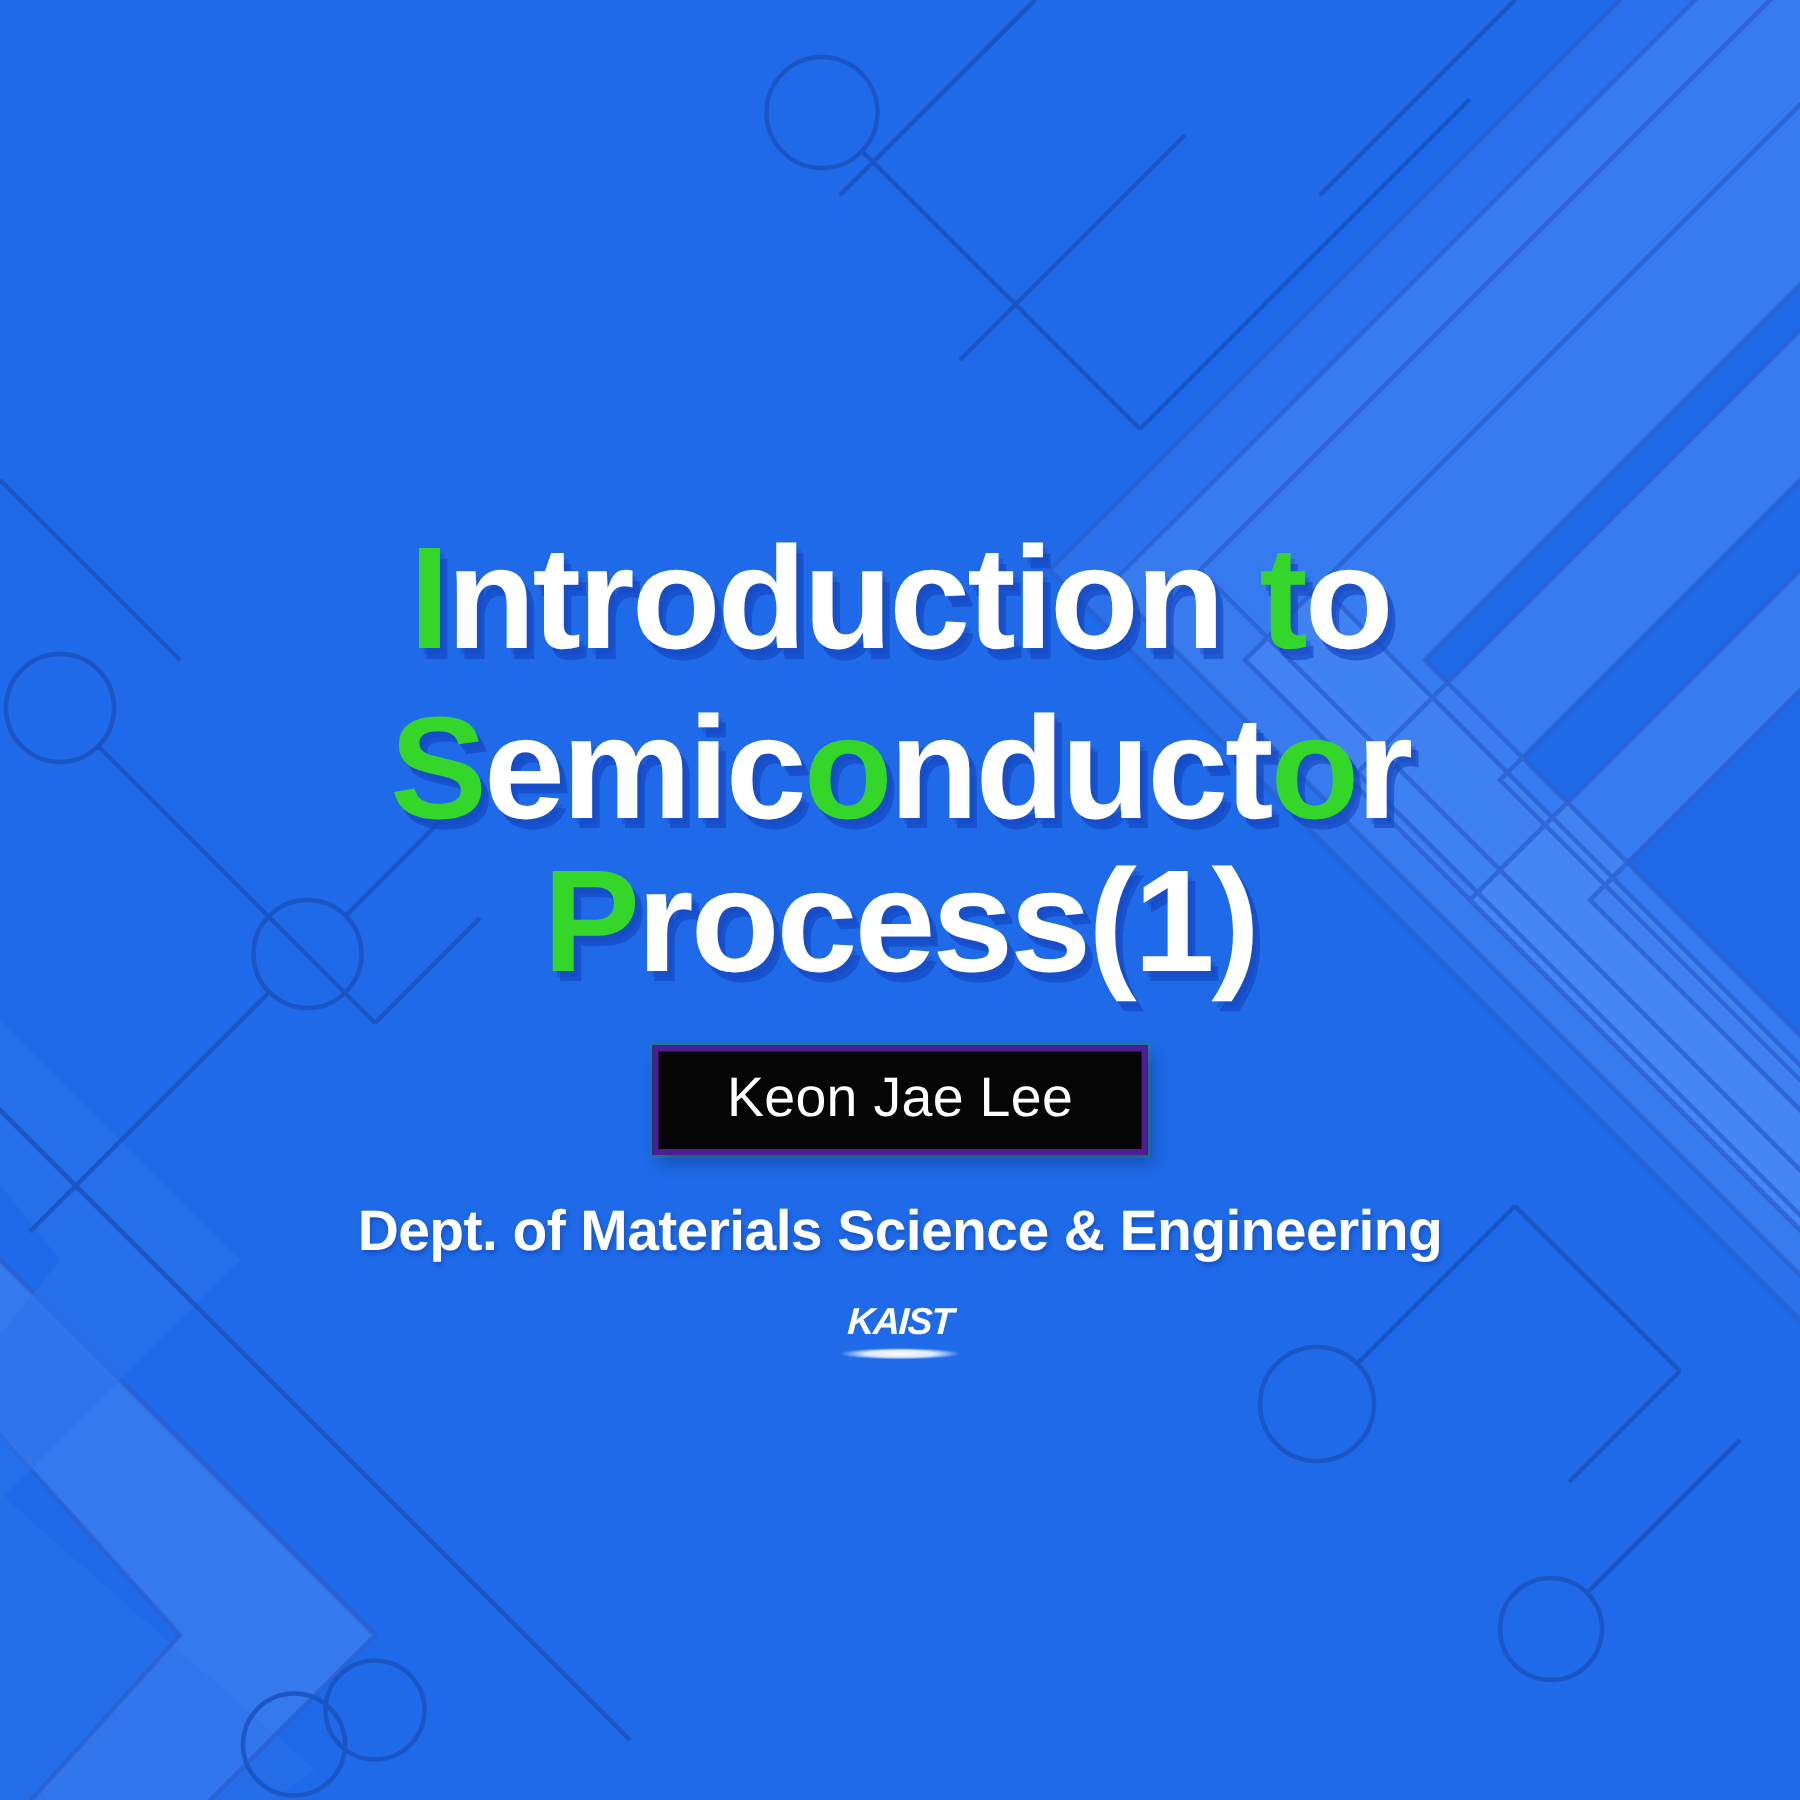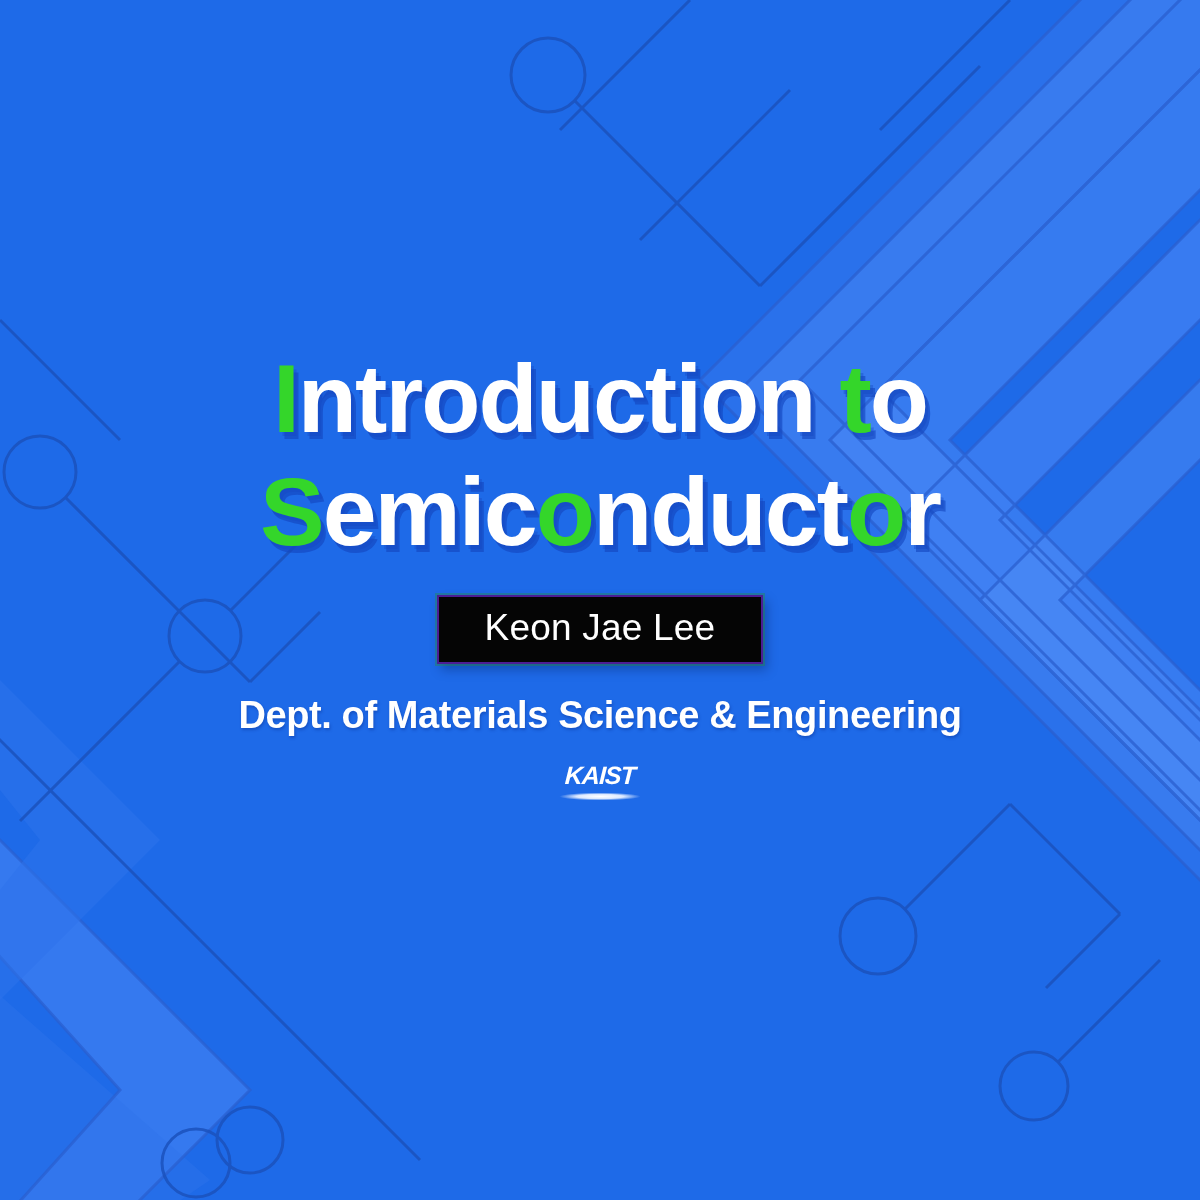--- a/index.html
+++ b/index.html
@@ -62,21 +62,21 @@
     display:flex;
     justify-content:center;
   }
   .name-badge {
     background:#050505;
     color:#ffffff;
     font-size:37px;
     font-weight:500;
     letter-spacing:0.2px;
     padding:12px 46px 14px 46px;
-    border:2px solid #4c1d95;
+    border:4px solid #4c1d95;
     box-shadow: 0 0 0 2px rgba(40,150,40,0.35), 4px 6px 10px rgba(0,30,90,0.35);
     line-height:1.05;
   }
 
   .dept {
     margin-top:30px;
     color:#ffffff;
     font-size:38px;
     font-weight:700;
     letter-spacing:-0.4px;
@@ -203,20 +203,23 @@
     <div class="title-block">
 
       <div class="title-line l1">
         <span class="g">I</span><span>ntroduction </span><span class="g">t</span><span>o</span>
       </div>
 
       <div class="title-line l2">
         <span class="g">S</span><span>emic</span><span class="g">o</span><span>nduct</span><span class="g">o</span><span>r</span>
       </div>
 
+      <div class="title-line l3">
+        <span class="g">P</span><span>rocess(1)</span>
+      </div>
 
     </div>
 
     <div class="badge-wrap">
       <div class="name-badge">Keon Jae Lee</div>
     </div>
 
     <div class="dept">Dept. of Materials Science &amp; Engineering</div>
 
     <div class="kaist-logo">

